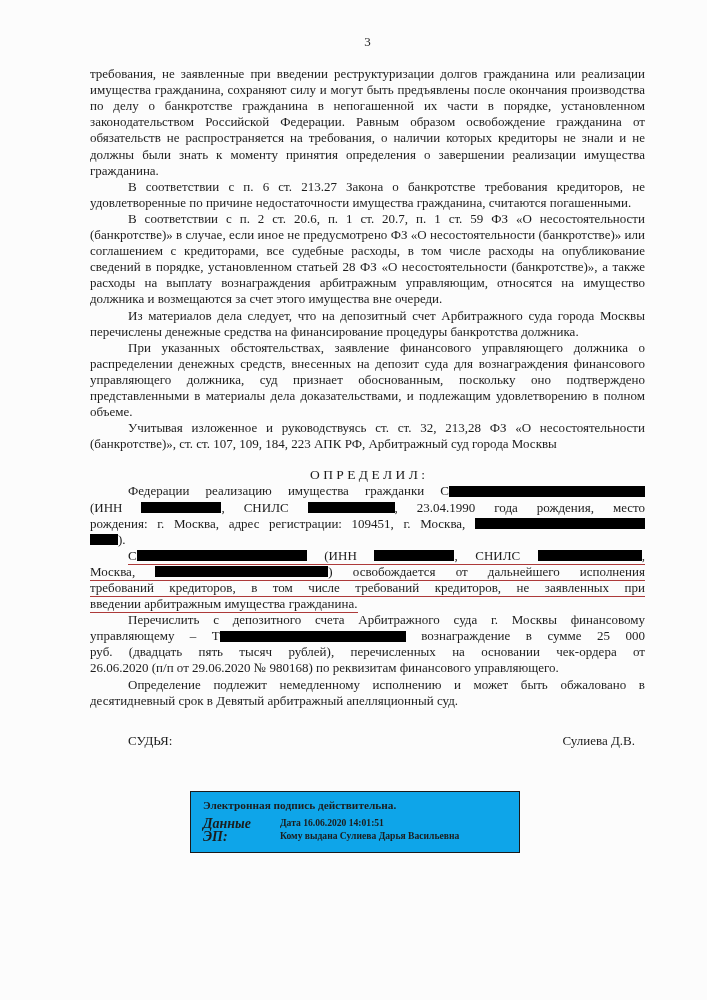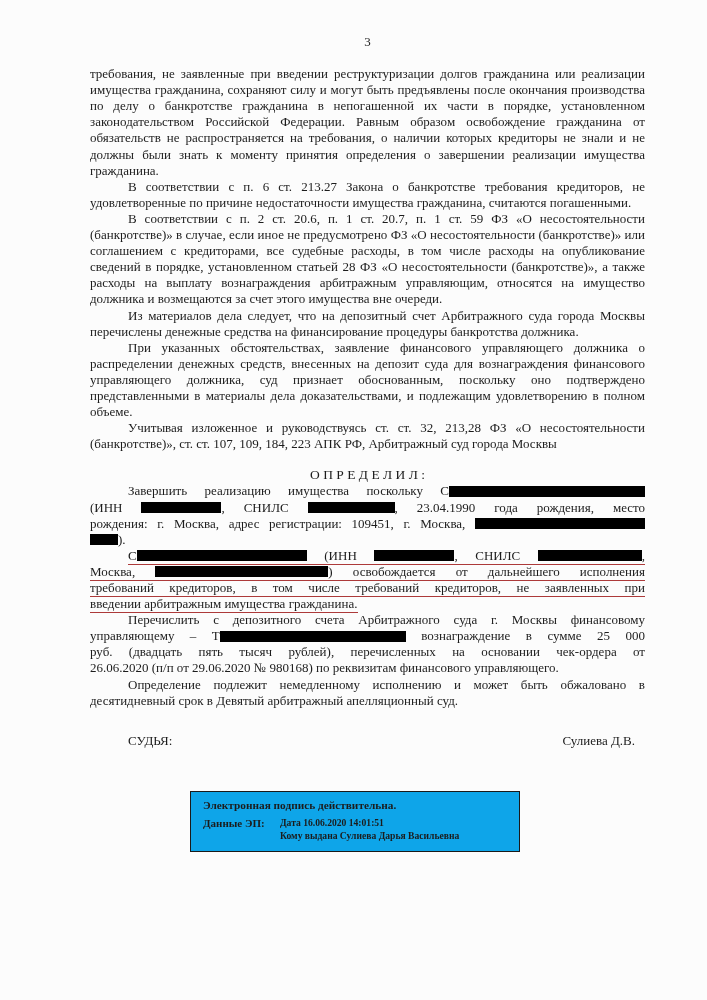--- a/index.html
+++ b/index.html
@@ -42,40 +42,40 @@
     margin-top:42px;
     margin-left:100px;
     width:330px;
     box-sizing:border-box;
     border:1.5px solid #1a1a1a;
     padding:6px 10px 9px 12px;
     background:#0ea5e9;
   }
   .sig-valid { font-weight:bold; font-size:11.3px; line-height:15px; margin-bottom:4px; }
   .sig-row { display:flex; gap:13px; }
-  .sig-label { font-weight:bold; font-size:11px; line-height:13px; flex-shrink:0; width:64px; }
+  .sig-label { font-weight:bold; font-size:14px; line-height:13px; flex-shrink:0; width:64px;font-style:italic; }
   .sig-details { font-weight:bold; font-size:9.6px; line-height:12.8px; max-width:225px; }
 </style>
 </head>
 <body>
 
 <div class="page">
 
   <div class="pagenum">3</div>
 
   <p class="body-p">требования, не заявленные при введении реструктуризации долгов гражданина или реализации имущества гражданина, сохраняют силу и могут быть предъявлены после окончания производства по делу о банкротстве гражданина в непогашенной их части в порядке, установленном законодательством Российской Федерации. Равным образом освобождение гражданина от обязательств не распространяется на требования, о наличии которых кредиторы не знали и не должны были знать к моменту принятия определения о завершении реализации имущества гражданина.</p>
   <p class="body-p indent">В соответствии с п. 6 ст. 213.27 Закона о банкротстве требования кредиторов, не удовлетворенные по причине недостаточности имущества гражданина, считаются погашенными.</p>
   <p class="body-p indent">В соответствии с п. 2 ст. 20.6, п. 1 ст. 20.7, п. 1 ст. 59 ФЗ «О несостоятельности (банкротстве)» в случае, если иное не предусмотрено ФЗ «О несостоятельности (банкротстве)» или соглашением с кредиторами, все судебные расходы, в том числе расходы на опубликование сведений в порядке, установленном статьей 28 ФЗ «О несостоятельности (банкротстве)», а также расходы на выплату вознаграждения арбитражным управляющим, относятся на имущество должника и возмещаются за счет этого имущества вне очереди.</p>
   <p class="body-p indent">Из материалов дела следует, что на депозитный счет Арбитражного суда города Москвы перечислены денежные средства на финансирование процедуры банкротства должника.</p>
   <p class="body-p indent">При указанных обстоятельствах, заявление финансового управляющего должника о распределении денежных средств, внесенных на депозит суда для вознаграждения финансового управляющего должника, суд признает обоснованным, поскольку оно подтверждено представленными в материалы дела доказательствами, и подлежащим удовлетворению в полном объеме.</p>
   <p class="body-p indent">Учитывая изложенное и руководствуясь ст. ст. 32, 213,28 ФЗ «О несостоятельности (банкротстве)», ст. ст. 107, 109, 184, 223 АПК РФ, Арбитражный суд города Москвы</p>
 
   <div class="heading">О П Р Е Д Е Л И Л :</div>
 
-  <div class="line jl indent"><span>Завершить реализацию имущества поскольку С</span><span class="bar" style="width:196px"></span></div>
+  <div class="line jl indent"><span>Федерации реализацию имущества гражданки С</span><span class="bar" style="width:196px"></span></div>
   <div class="line jl"><span>(ИНН</span> <span class="bar" style="width:80px"></span><span>, СНИЛС</span> <span class="bar" style="width:87px"></span><span>, 23.04.1990 года рождения, место</span></div>
   <div class="line jl"><span>рождения: г. Москва, адрес регистрации: 109451, г. Москва,</span> <span class="bar" style="width:170px"></span></div>
   <div class="line"><span class="bar" style="width:28px"></span><span>).</span></div>
 
   <div class="line jl indent"><span class="rl"><span>С</span><span class="bar" style="width:170px"></span> <span>(ИНН</span> <span class="bar" style="width:80px"></span><span>, СНИЛС</span> <span class="bar" style="width:104px"></span><span>,</span></span></div>
   <div class="line jl"><span class="rl"><span>Москва,</span> <span class="bar" style="width:173px"></span><span>) освобождается от дальнейшего исполнения</span></span></div>
   <div class="line jl"><span class="rl">требований кредиторов, в том числе требований кредиторов, не заявленных при</span></div>
   <div class="line"><span class="rl">введении арбитражным имущества гражданина.</span></div>
 
   <div class="line jl indent"><span>Перечислить с депозитного счета Арбитражного суда г. Москвы финансовому</span></div>

